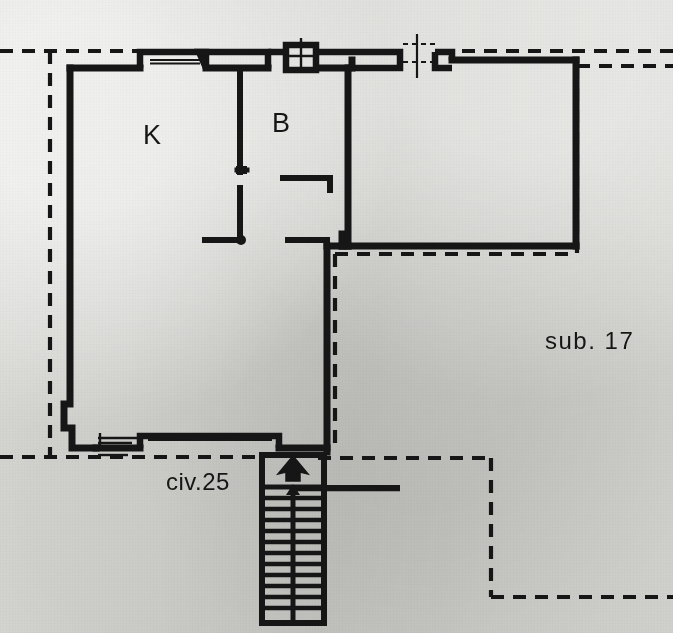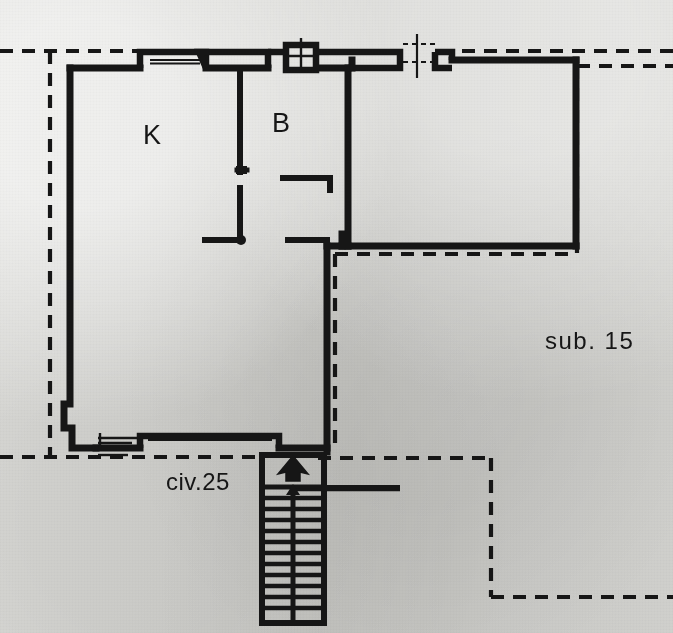--- a/index.html
+++ b/index.html
@@ -219,17 +219,17 @@
       <circle cx="241" cy="240" r="5"></circle>
       <rect x="236" y="166" width="11" height="8"></rect>
     </g>
 
   </svg>
 
   <div class="plan-label" id="label-K">K</div>
 
   <div class="plan-label" id="label-B">B</div>
 
-  <div class="plan-label" id="label-sub">sub. 15</div>
+  <div class="plan-label" id="label-sub">sub. 17</div>
 
   <div class="plan-label" id="label-civ">civ.25</div>
 
 </div>
 
 </body></html>

